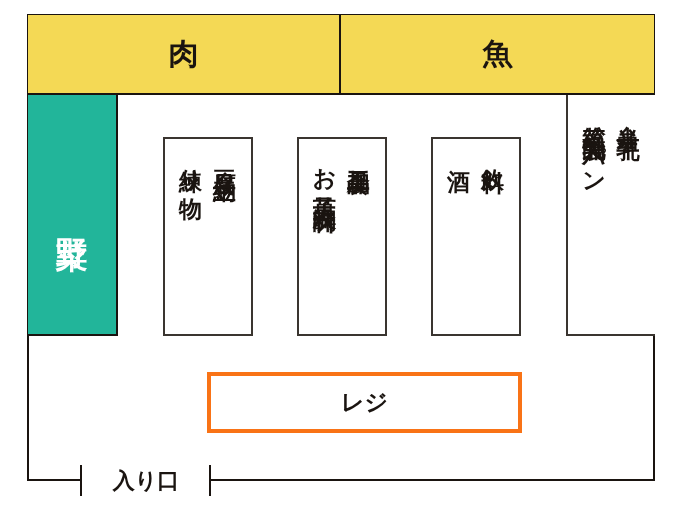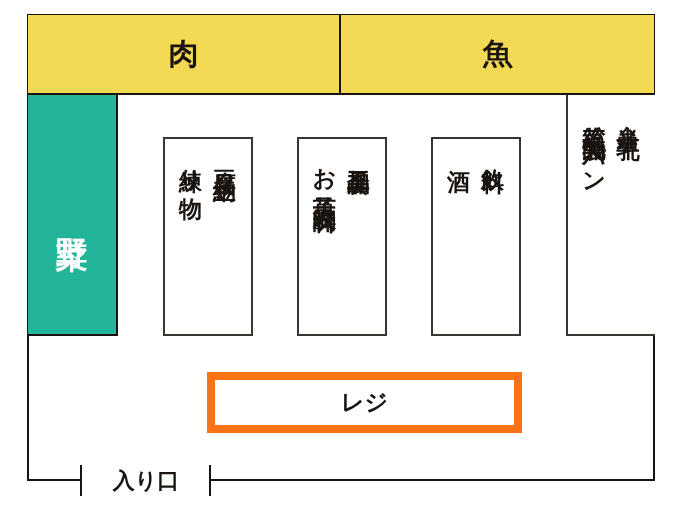--- a/index.html
+++ b/index.html
@@ -20,21 +20,21 @@
   .veg { left:28px; top:95px; width:90px; height:241px; background:#22B59A;
          border-right:2px solid #1a1410; border-bottom:2px solid #1a1410;
          display:flex; align-items:center; justify-content:center; }
   .veg .vt { writing-mode:vertical-rl; color:#ffffff; font-size:32px; font-weight:bold; letter-spacing:2px; }
   .shelf { top:137px; width:90px; height:199px; border:2px solid #3a3530; background:#fff;
            display:flex; justify-content:center; padding-top:12px; }
   .shelf .vt { writing-mode:vertical-rl; font-size:23px; font-weight:bold; line-height:34px; letter-spacing:1px; }
   .shelf-right { left:566px; top:95px; width:89px; height:241px; border:2px solid #3a3530; border-top:none; border-right:none;
                  background:#fff; display:flex; justify-content:center; padding-top:12px; }
   .shelf-right .vt { writing-mode:vertical-rl; font-size:23px; font-weight:bold; line-height:34px; letter-spacing:1px; }
-  .register { left:207px; top:372px; width:315px; height:61px; border:8px solid #f97316; background:#fff;
+  .register { left:207px; top:372px; width:315px; height:61px; border:4px solid #f97316; background:#fff;
               display:flex; align-items:center; justify-content:center; font-size:23px; font-weight:bold;text-align:right; }
   .entrance { left:90px; top:466px; width:112px; height:30px; display:flex; align-items:flex-start; justify-content:center;
               font-size:22px; font-weight:bold; }
 </style>
 </head>
 <body>
 
 <div class="abs outer-top"></div>
 <div class="abs outer-left"></div>
 <div class="abs outer-right"></div>

